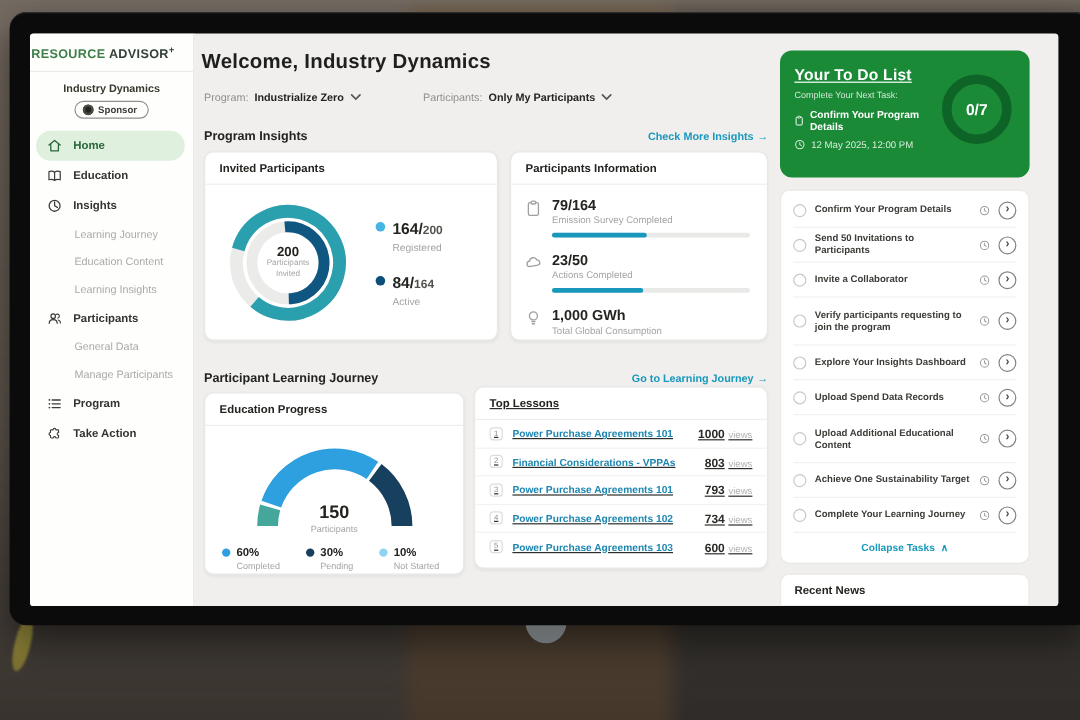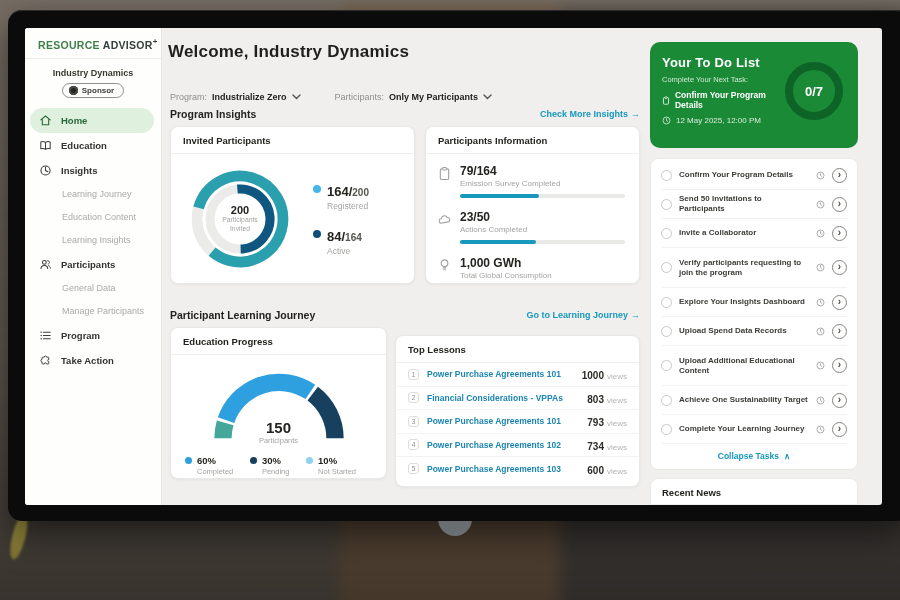--- a/index.html
+++ b/index.html
@@ -20,36 +20,36 @@
     background:linear-gradient(#a89c42,#7e7432); transform:rotate(14deg); filter:blur(1px); z-index:1; opacity:.95; }
 
   .bezel { position:absolute; left:8px; top:10px; width:902px; height:511px; background:#0b0b0b;
     border-radius:14px; box-shadow:0 14px 34px rgba(0,0,0,.55), inset 0 1px 0 #2c2c2c; z-index:2; }
 
   .screen { position:absolute; left:25px; top:28px; width:857px; height:477px; background:#f0efed;
     border-radius:3px; overflow:hidden; z-index:3; color:#2d2d2b; }
 
   
   .sidebar { position:absolute; left:0; top:0; width:137px; height:477px; background:#fefefd; border-right:1px solid #e5e5e3; }
-  .logo { padding:9px 0 7px 13px; font-size:10.5px; font-weight:bold; letter-spacing:.3px; border-bottom:1px solid #ececea; }
+  .logo { padding:9px 0 7px 1px; font-size:10.5px; font-weight:bold; letter-spacing:.3px; border-bottom:1px solid #ececea; }
   .logo .w1 { color:#3e7f49; } .logo .w2 { color:#33403a; } .logo .plus { color:#33403a; font-size:8px; vertical-align:super; }
   .org { margin-top:9px; text-align:center; font-size:9px; font-weight:bold; color:#38382f; }
   .badge { display:flex; align-items:center; gap:4px; width:max-content; margin:5px auto 0;
     border:1px solid #8f8f8d; border-radius:10px; padding:2px 9px 2px 6px; font-size:8px; font-weight:bold; color:#3c3c3a; cursor:pointer; }
   .badge .coin { width:9px; height:9px; border-radius:50%; background:#23231f; box-shadow:inset 0 0 0 2px #4a4a43; }
   .menu { margin-top:10px; }
   .m-item { display:flex; align-items:center; gap:9px; height:25px; padding-left:14px; font-size:9.5px;
     font-weight:bold; color:#33332f; cursor:pointer; }
   .m-item.active { background:#e0f0df; border-radius:13px; margin:0 7px 0 5px; padding-left:9px; color:#27683a; }
   .m-item svg { flex:0 0 auto; }
   .m-sub { display:flex; align-items:center; height:23px; padding-left:37px; font-size:9px; color:#aaaaa8; cursor:pointer; }
 
   
   .welcome { position:absolute; left:143px; top:14px; font-size:17px; font-weight:bold; letter-spacing:.2px; color:#1f1f1d; }
-  .filters { position:absolute; left:145px; top:64px; display:flex; gap:34px; align-items:center; }
+  .filters { position:absolute; left:145px; top:48px; display:flex; gap:52px; align-items:center; }
   .filter { display:flex; align-items:center; gap:5px; cursor:pointer; }
   .f-label { font-size:9px; color:#8f8f8d; }
   .f-value { font-size:9px; font-weight:bold; color:#23231f; }
 
   .sec-head { position:absolute; left:145px; width:470px; display:flex; justify-content:space-between; align-items:center; }
   .sec-title { font-size:10.5px; font-weight:bold; color:#23231f; }
   .sec-link { font-size:9px; font-weight:bold; color:#1798bc; cursor:pointer; }
   .sec-link .arr { margin-left:3px; }
 
   .card { position:absolute; background:#fff; border:1px solid #e8e8e6; border-radius:8px;
@@ -77,40 +77,40 @@
   .info-v { font-size:12px; font-weight:bold; color:#23231f; }
   .info-l { font-size:8px; color:#a4a4a2; margin-top:1px; }
   .bar { margin-top:6px; height:4px; background:#e9e9e7; border-radius:2px; }
   .bar-fill { height:4px; background:#1798bc; border-radius:2px; }
 
   
   .gauge-wrap { position:relative; width:150px; height:80px; margin:10px auto 0; }
   .gauge-center { position:absolute; left:0; right:0; bottom:0; text-align:center; }
   .gauge-center .v { font-size:15px; font-weight:bold; color:#23231f; }
   .gauge-center .l { font-size:7.5px; color:#a4a4a2; }
-  .g-legend { display:flex; justify-content:space-between; padding:10px 30px 0 14px; }
+  .g-legend { display:flex; justify-content:space-between; padding:10px 20px 0 14px; }
   .g-item { display:flex; gap:5px; }
   .g-dot { width:7px; height:7px; border-radius:50%; margin-top:2px; }
   .g-pct { font-size:9.5px; font-weight:bold; color:#23231f; }
   .g-lab { font-size:7.5px; color:#a4a4a2; margin-top:1px; }
 
   
   .lesson-row { display:flex; align-items:center; gap:8px; height:23.5px; padding:0 12px; border-bottom:1px solid #f2f2f0; cursor:pointer; }
   .lesson-row:last-child { border-bottom:none; }
   .rank { width:11px; height:11px; border:1px solid #dddddb; border-radius:3px; font-size:6.5px; color:#8f8f8d;
     display:flex; align-items:center; justify-content:center; }
   .lesson-t { flex:1; font-size:8.5px; font-weight:bold; color:#1d86b0; }
   .views-n { font-size:10px; font-weight:bold; color:#2b2b27; }
   .views-s { font-size:8px; color:#b3b3b1; margin-left:3px; }
 
   
   .todo-hero { position:absolute; left:625px; top:14px; width:208px; height:106px; background:#1b8a37;
     border-radius:10px; padding:13px 12px; display:flex; color:#fff; }
   .hero-left { flex:1; }
-  .hero-title { font-size:13px; font-weight:bold; letter-spacing:.2px; }
+  .hero-title { font-size:13px; font-weight:bold; letter-spacing:.2px;text-decoration:underline; }
   .hero-sub { font-size:7.5px; color:#cfe8d2; margin-top:5px; }
   .hero-task { display:flex; gap:5px; align-items:center; font-size:8.5px; font-weight:bold; margin-top:6px; }
   .hero-date { display:flex; gap:5px; align-items:center; font-size:8px; color:#d8eddb; margin-top:6px; }
   .ring-wrap { position:relative; width:64px; height:64px; margin-top:4px; }
   .ring-txt { position:absolute; inset:0; display:flex; align-items:center; justify-content:center;
     font-size:13px; font-weight:bold; color:#fff; }
 
   .tasks-card { position:absolute; left:625px; top:130px; width:208px; height:312px; background:#fff;
     border:1px solid #e8e8e6; border-radius:8px; padding:2px 10px 0; }
   .task-row { display:flex; align-items:center; gap:7px; height:29px; border-bottom:1px solid #f1f1ef; cursor:pointer; }
@@ -353,21 +353,21 @@
         <div class="g-item">
           <span class="g-dot" style="background: rgb(143, 211, 242);"></span>
           <span>
               <div class="g-pct">10%</div>
               <div class="g-lab">Not Started</div>
             </span>
         </div>
       </div>
     </div>
 
-    <div class="card" style="left:370px; top:307px; width:245px; height:152px;">
+    <div class="card" style="left:370px; top:294px; width:245px; height:152px;text-decoration:underline;">
       <div class="card-head">Top Lessons</div>
       <div class="lesson-row">
         <span class="rank">1</span>
         <span class="lesson-t">Power Purchase Agreements 101</span>
         <span><span class="views-n">1000</span><span class="views-s">views</span></span>
       </div>
       <div class="lesson-row">
         <span class="rank">2</span>
         <span class="lesson-t">Financial Considerations - VPPAs</span>
         <span><span class="views-n">803</span><span class="views-s">views</span></span>

